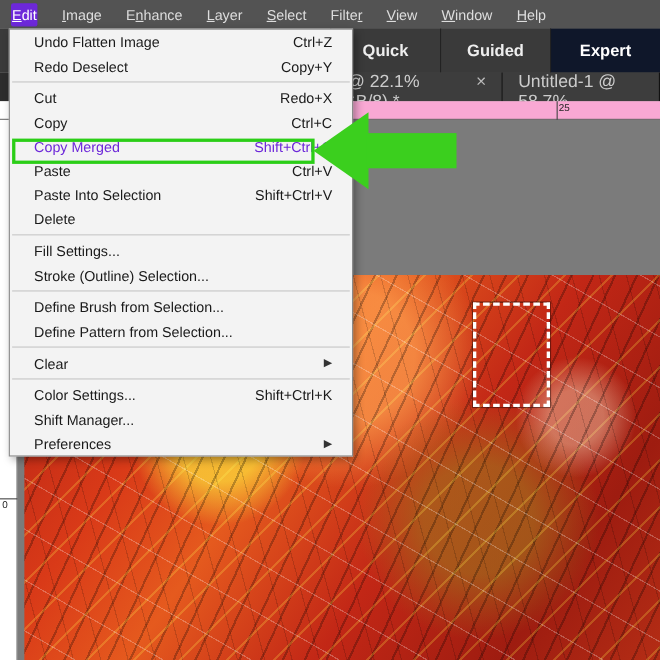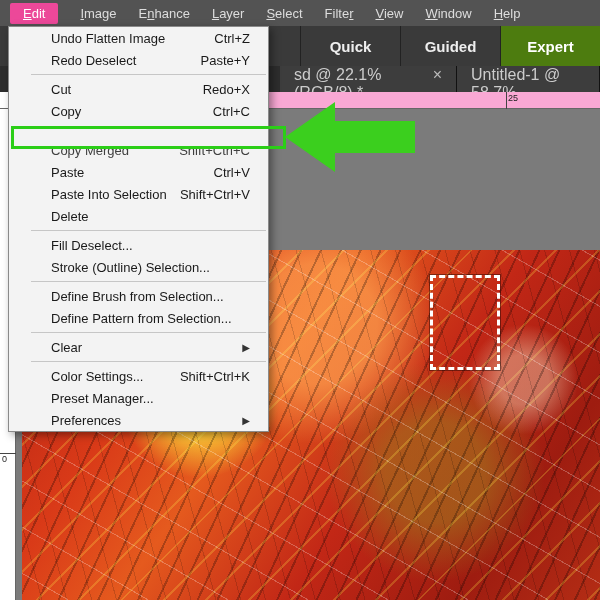--- a/index.html
+++ b/index.html
@@ -2,26 +2,26 @@
 <html><head>
 <meta charset="utf-8">
 <style>
   * { box-sizing: border-box; margin: 0; padding: 0; font-family: "Segoe UI", Tahoma, sans-serif; }
   body { width: 600px; height: 600px; background: #a0a0a0; overflow: hidden; position: relative; }
 
   
   .menubar { height: 26px; background: #535353; display: flex; align-items: center; padding-left: 10px; gap: 22px; color: #ddd; font-size: 13px; }
   .menubar .mitem { cursor: pointer; }
   .menubar .mitem u { text-decoration: underline; }
-  .menubar .mitem.active { background: #ec4899; padding: 3px 13px; border-radius: 2px; color: #fff; }
+  .menubar .mitem.active { background: #6d28d9; padding: 3px 1px; border-radius: 2px; color: #fff; }
 
   
   .worktabs { position: absolute; top: 26px; left: 0; right: 0; height: 40px; background: #3a3a3a; display: flex; justify-content: flex-end; align-items: stretch; }
   .worktab { width: 100px; display: flex; align-items: center; justify-content: center; color: #eee; font-size: 15px; font-weight: bold; border-left: 1px solid #222; background: #3a3a3a; }
-  .worktab.sel { background: #4d7c0f; color: #fff; }
+  .worktab.sel { background: #0f172a; color: #fff; }
 
   
   .doctabs { position: absolute; top: 66px; left: 0; right: 0; height: 26px; background: #2d2d2d; display: flex; align-items: stretch; }
   .doctab { padding: 0 14px; display: flex; align-items: flex-start; font-size: 16px; color: #ccc; border-right: 1px solid #111; background: #3d3d3d; }
   .doctab .x { margin-left: 10px; color: #bbb; }
 
   
   .ruler-h { position: absolute; top: 92px; left: 16px; right: 0; height: 17px; background: #f9a8d4; border-bottom: 1px solid #666; font-size: 9px; color: #222; }
   .ruler-h .tick { position: absolute; top: 0; height: 17px; }
   .ruler-h .tick .lbl { position: absolute; left: 2px; top: 1px; }
@@ -53,24 +53,24 @@
     background:
       repeating-linear-gradient(30deg, rgba(255,255,255,0.25) 0 1px, transparent 1px 40px),
       repeating-linear-gradient(-45deg, rgba(200,180,40,0.3) 0 2px, transparent 2px 30px);
     mix-blend-mode: screen;
   }
   
   .selection { position:absolute; top:275px; left:430px; width:70px; height:95px;
     border:3px dashed #fff; box-shadow: 0 0 0 1px rgba(0,0,0,0.4);}
 
   
-  .dropdown { position:absolute; top:26px; left:8px; width:261px; background:#f3f3f3;
-    border:1px solid #8a8a8a; box-shadow: 3px 3px 8px rgba(0,0,0,0.4); font-size:13px; color:#1a1a1a;padding-left:20px; }
+  .dropdown { position:absolute; top:26px; left:8px; width:313px; background:#f3f3f3;
+    border:1px solid #8a8a8a; box-shadow: 3px 3px 8px rgba(0,0,0,0.4); font-size:13px; color:#1a1a1a; }
   .dropdown .row { display:flex; justify-content:space-between; align-items:center; padding:3px 18px 3px 22px; height:22px; }
-  .dropdown .row.disabled { color:#404040;margin-top:17px; }
+  .dropdown .row.disabled { color:#6d28d9; }
   .dropdown .sep { height:1px; background:#c6c6c6; margin:3px 2px; }
   .dropdown .row .arrow { font-size:10px; color:#333; }
   .dropdown .highlight { position:absolute; left:2px; width:275px; height:23px; border:3px solid #2bce17; pointer-events:none; }
 
   
   .big-arrow { position:absolute; top:102px; left:285px; width:130px; height:70px;}
   .big-arrow .shaft { position:absolute; top:19px; left:48px; width:82px; height:32px; background:#3bcf1e;}
   .big-arrow .head  { position:absolute; top:0; left:0; width:0; height:0;
     border-top:35px solid transparent; border-bottom:35px solid transparent; border-right:50px solid #3bcf1e;}
 </style>
@@ -123,21 +123,21 @@
 </div>
 <div class="selection"></div>
 
 <div class="dropdown">
   <div class="row">
     <span>Undo Flatten Image</span>
     <span>Ctrl+Z</span>
   </div>
   <div class="row">
     <span>Redo Deselect</span>
-    <span>Paste+Y</span>
+    <span>Copy+Y</span>
   </div>
   <div class="sep"></div>
   <div class="row">
     <span>Cut</span>
     <span>Redo+X</span>
   </div>
   <div class="row">
     <span>Copy</span>
     <span>Ctrl+C</span>
   </div>
@@ -152,21 +152,21 @@
   <div class="row">
     <span>Paste Into Selection</span>
     <span>Shift+Ctrl+V</span>
   </div>
   <div class="row">
     <span>Delete</span>
     <span></span>
   </div>
   <div class="sep"></div>
   <div class="row">
-    <span>Fill Deselect...</span>
+    <span>Fill Settings...</span>
     <span></span>
   </div>
   <div class="row">
     <span>Stroke (Outline) Selection...</span>
     <span></span>
   </div>
   <div class="sep"></div>
   <div class="row">
     <span>Define Brush from Selection...</span>
     <span></span>
@@ -179,21 +179,21 @@
   <div class="row">
     <span>Clear</span>
     <span class="arrow">▶</span>
   </div>
   <div class="sep"></div>
   <div class="row">
     <span>Color Settings...</span>
     <span>Shift+Ctrl+K</span>
   </div>
   <div class="row">
-    <span>Preset Manager...</span>
+    <span>Shift Manager...</span>
     <span></span>
   </div>
   <div class="row">
     <span>Preferences</span>
     <span class="arrow">▶</span>
   </div>
 
   <div class="highlight" style="top:99px;"></div>
 </div>
 

